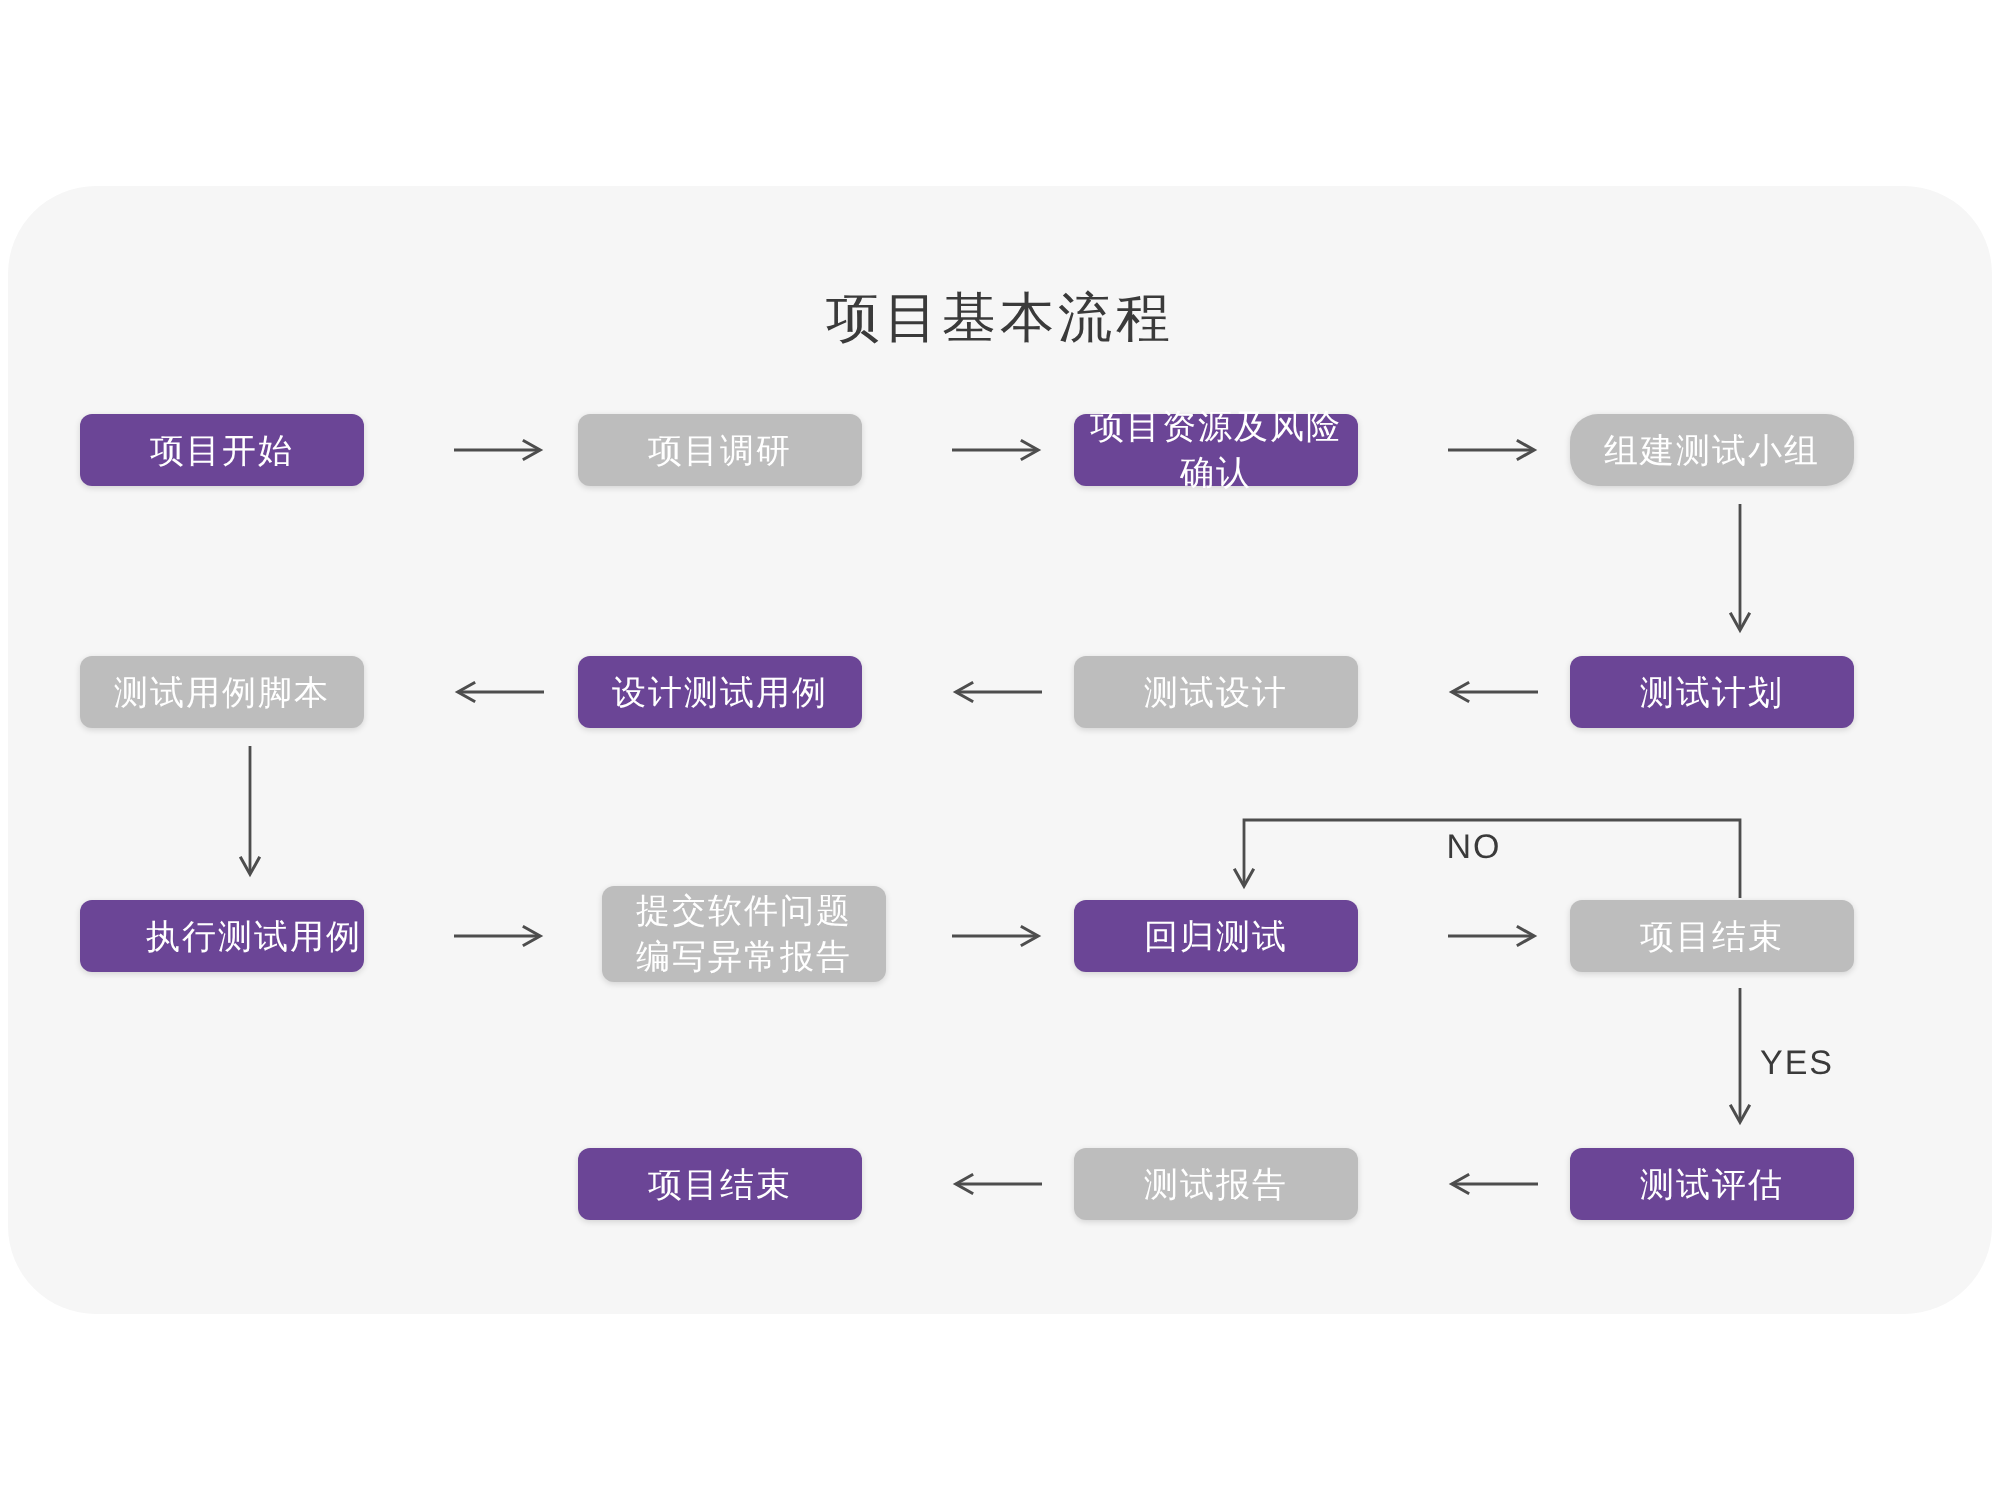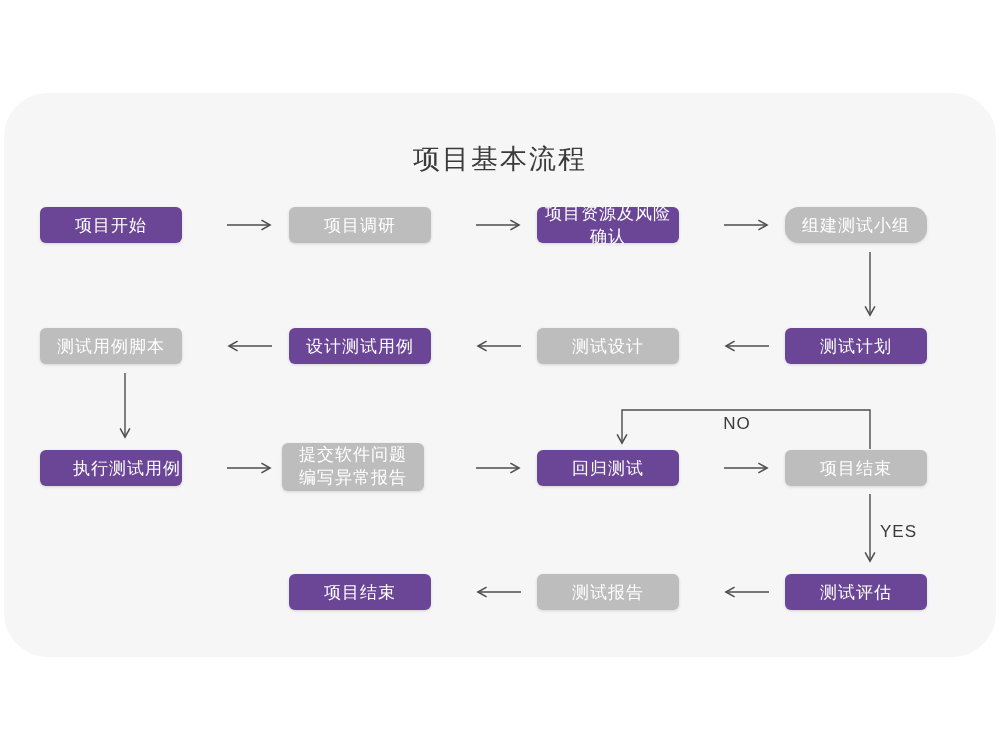--- a/index.html
+++ b/index.html
@@ -102,21 +102,21 @@
 <div class="node purple" style="left:289px;top:328px;">
     <span>设计测试用例</span>
   </div>
 <div class="node gray" style="left:40px;top:328px;">
     <span>测试用例脚本</span>
   </div>
 
 <div class="node purple" style="left:40px;top:450px;padding-left:32px;">
     <span>执行测试用例</span>
   </div>
-<div class="node gray tall" style="left:282px;top:443px;font-family:Liberation Mono, monospace;">
+<div class="node gray tall" style="left:301px;top:443px;">
     <span>提交软件问题
 编写异常报告</span>
   </div>
 <div class="node purple" style="left:537px;top:450px;">
     <span>回归测试</span>
   </div>
 <div class="node gray" style="left:785px;top:450px;">
     <span>项目结束</span>
   </div>
 

